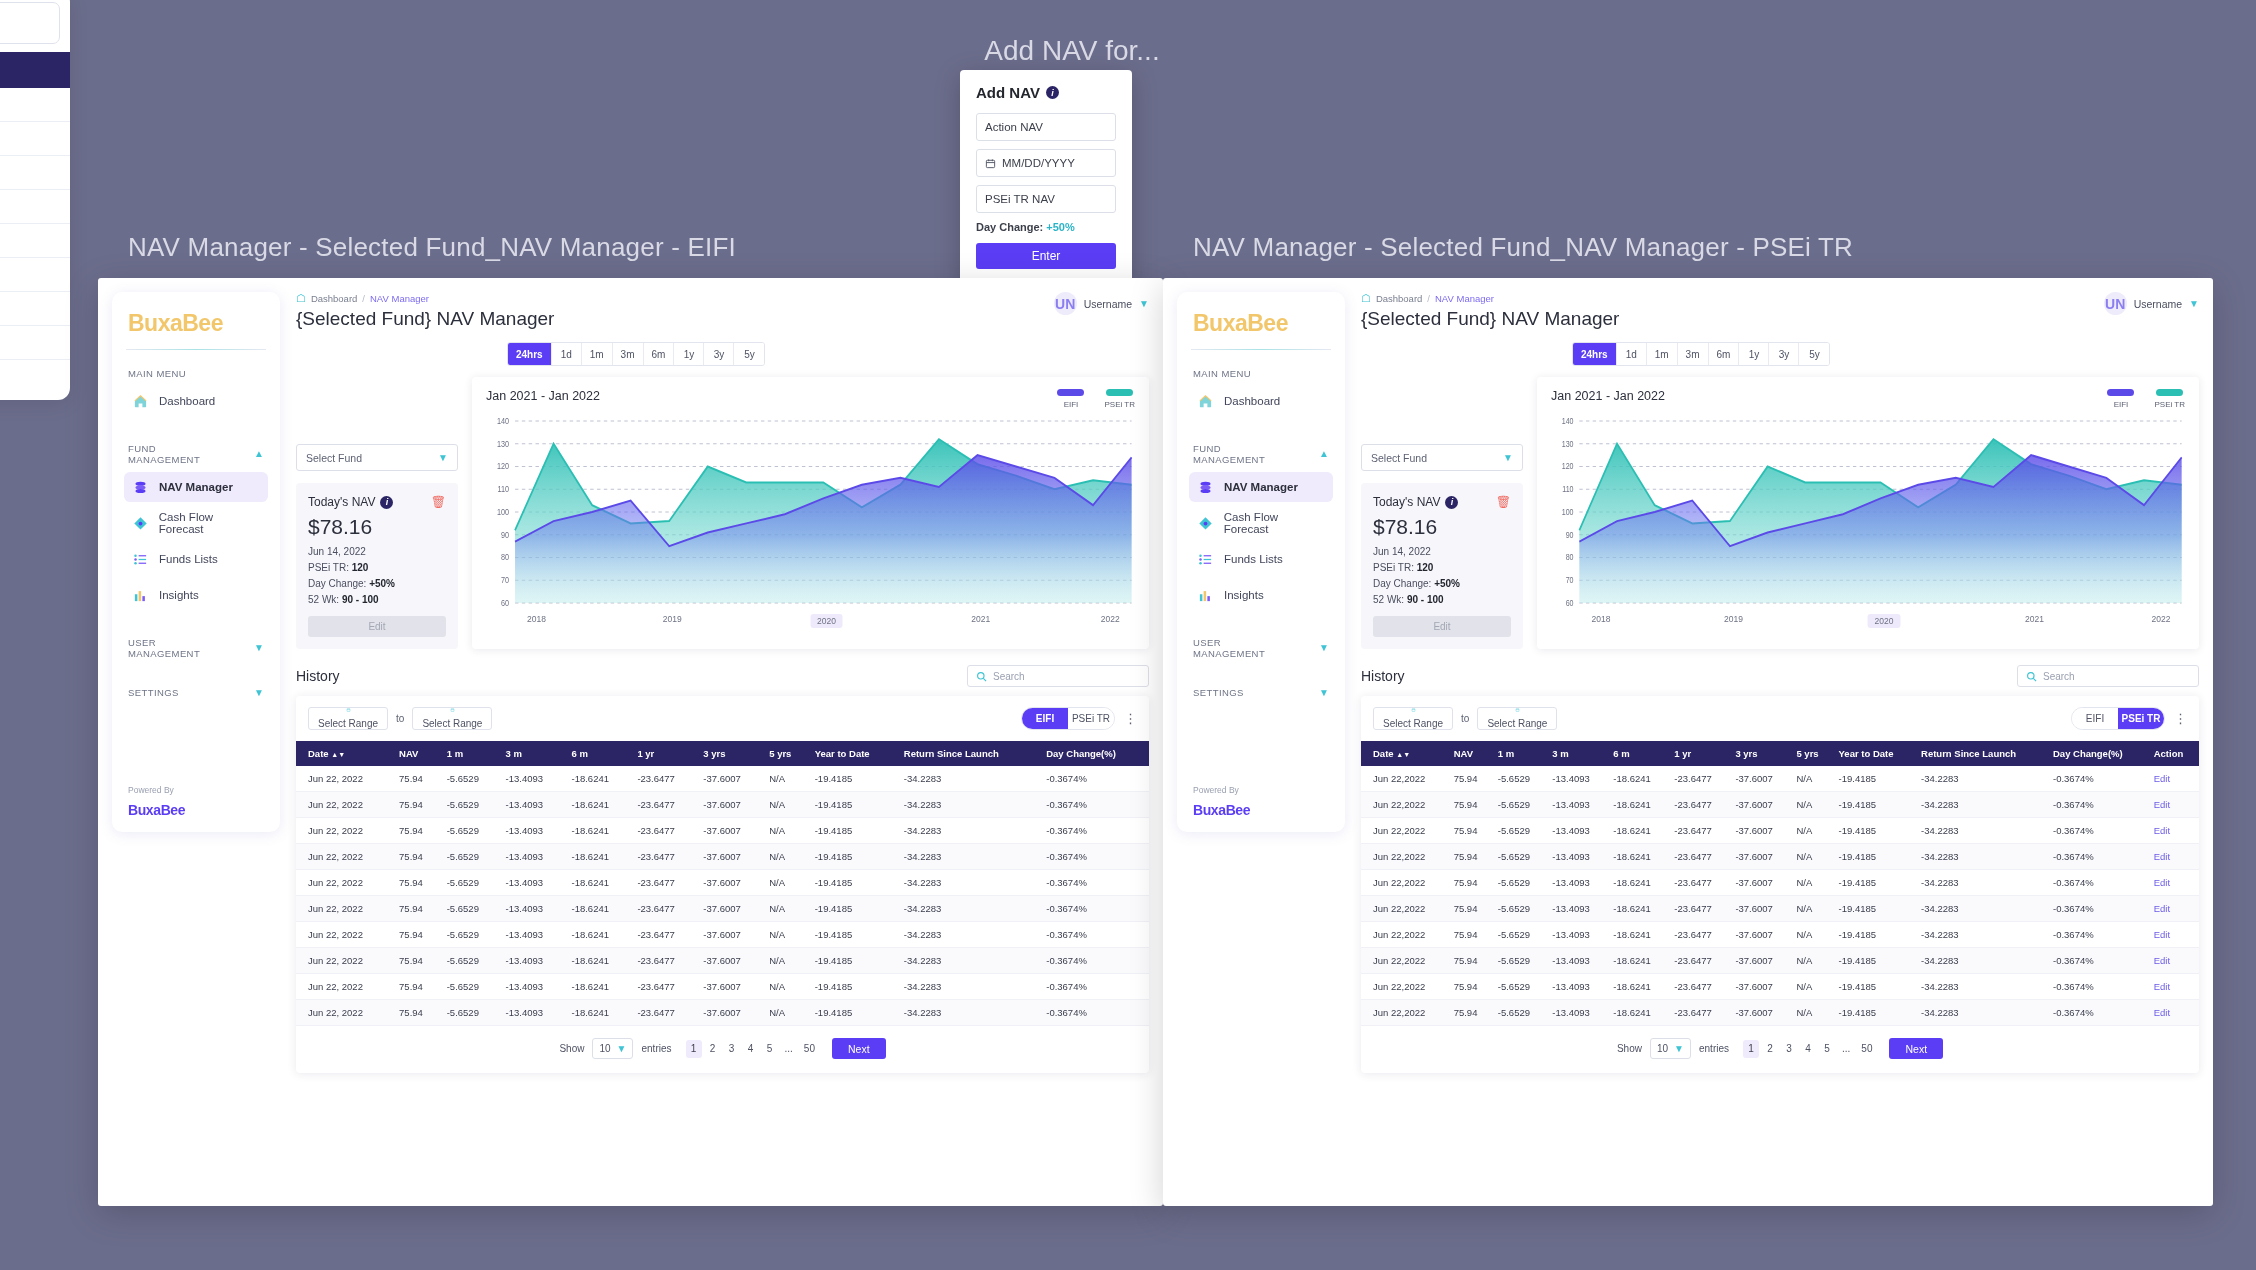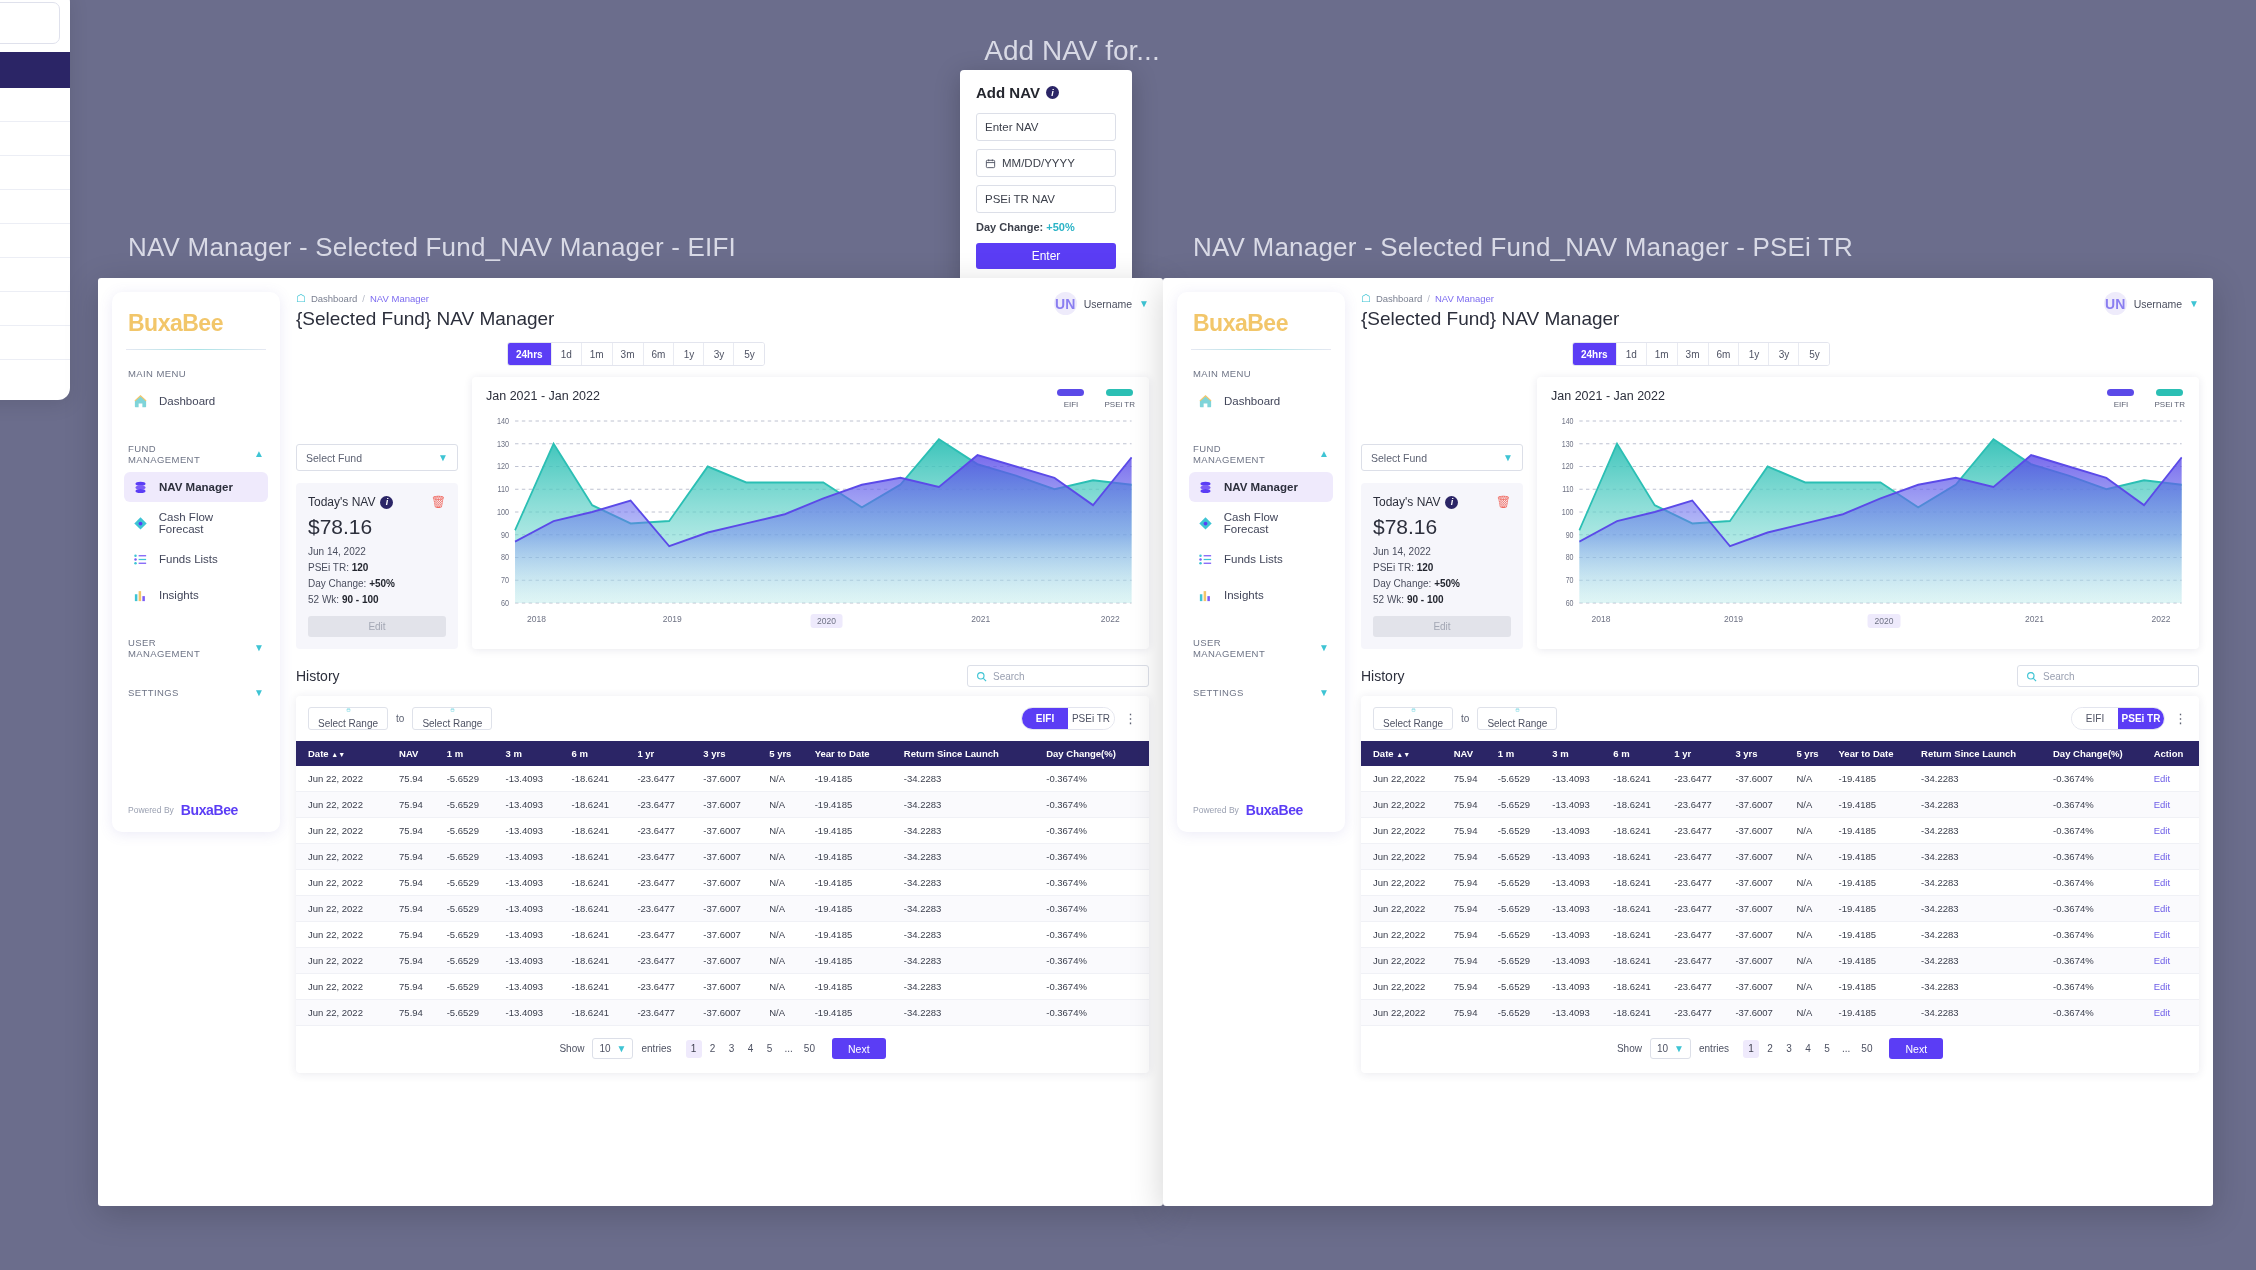--- a/index.html
+++ b/index.html
@@ -97,21 +97,21 @@
   .menu-cap-row { display:flex; align-items:center; justify-content:space-between; margin: 24px 4px 4px 4px; gap: 46px; }
   .menu-cap-row .menu-cap { margin:0; }
   .chev { color:#3ec4d4; font-size: 10px; line-height:1; }
   .nav-item {
     display:flex; align-items:center; gap:10px; height:30px;
     padding: 0 8px; border-radius: 6px; font-size: 11.5px; color:#42465a;
     margin: 3px 0; cursor: pointer;
   }
   .nav-item.active { background:#efeafc; font-weight:700; color:#2c2f3c; }
   .nav-ico { width:17px; height:17px; display:flex; align-items:center; justify-content:center; }
-  .footer-by { margin-top:auto; display:flex; align-items:center; gap:7px; padding-left:4px; }
+  .footer-by { margin-top:auto; display:flex; gap:7px; padding-left:4px;flex-direction:column; }
   .footer-by .txt { font-size:8.5px; color:#9aa0b1; }
   .footer-by .blogo { font-size: 14px; font-weight:700; color:#5b3df5; letter-spacing:-.4px;}
 
   
   .main { flex: 1 1 auto; min-width: 0; position: relative; }
   .topbar { display:flex; align-items:flex-start; justify-content:space-between; }
   .crumb { font-size: 9.5px; color:#7b8091; display:flex; align-items:center; gap:5px; }
   .crumb .home { color:#3ec4d4; font-size: 11px; }
   .crumb .sep { color:#b6bac7; }
   .crumb .cur { color:#7d6cf0; }
@@ -228,21 +228,21 @@
 </div>
 
 <div class="modal-label" id="modal-caption">Add NAV for...</div>
 
 <div class="modal">
   <div class="modal-title-row">
     <span class="modal-title">Add NAV</span>
     <span class="info-dot">i</span>
   </div>
   <div class="modal-input">
-    <span>Enter NAV</span>
+    <span>Action NAV</span>
   </div>
   <div class="modal-input">
     <svg width="11" height="11" viewBox="0 0 24 24" fill="none" stroke="#4e5263" stroke-width="2">
       <rect x="3" y="5" width="18" height="16" rx="2"></rect>
         <line x1="3" y1="10" x2="21" y2="10"></line>
         <line x1="8" y1="3" x2="8" y2="7"></line>
         <line x1="16" y1="3" x2="16" y2="7"></line>
     </svg>
     <span>MM/DD/YYYY</span>
   </div>

